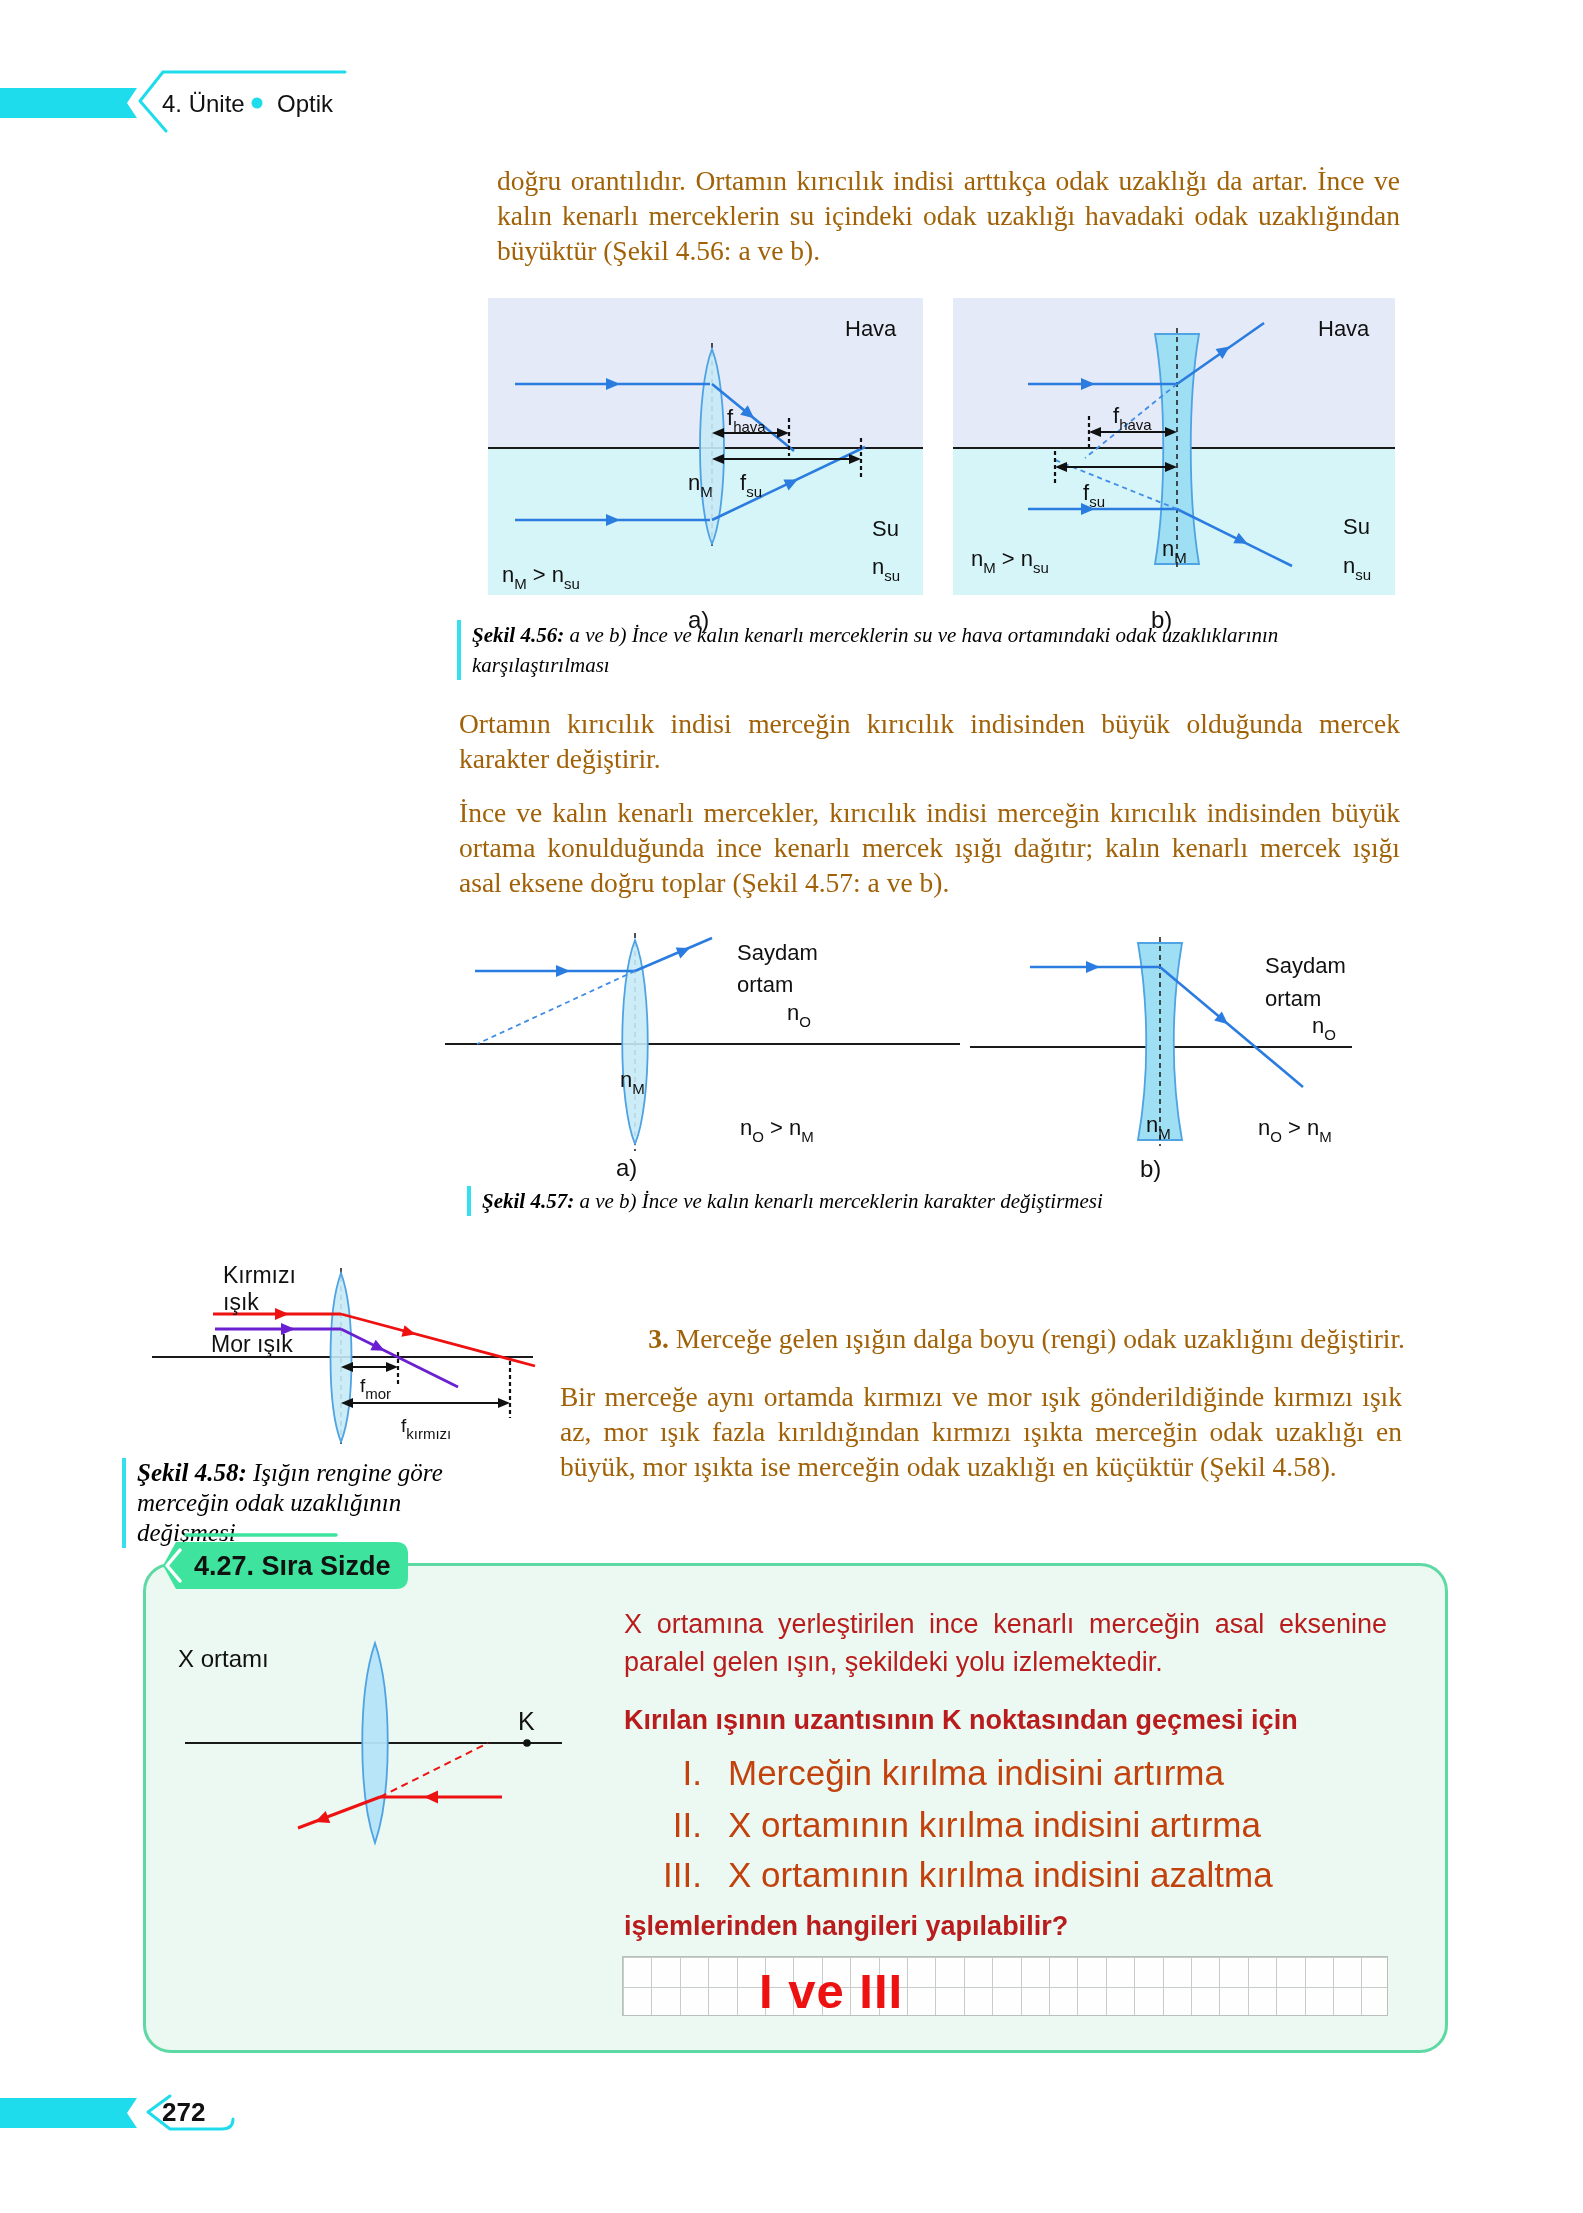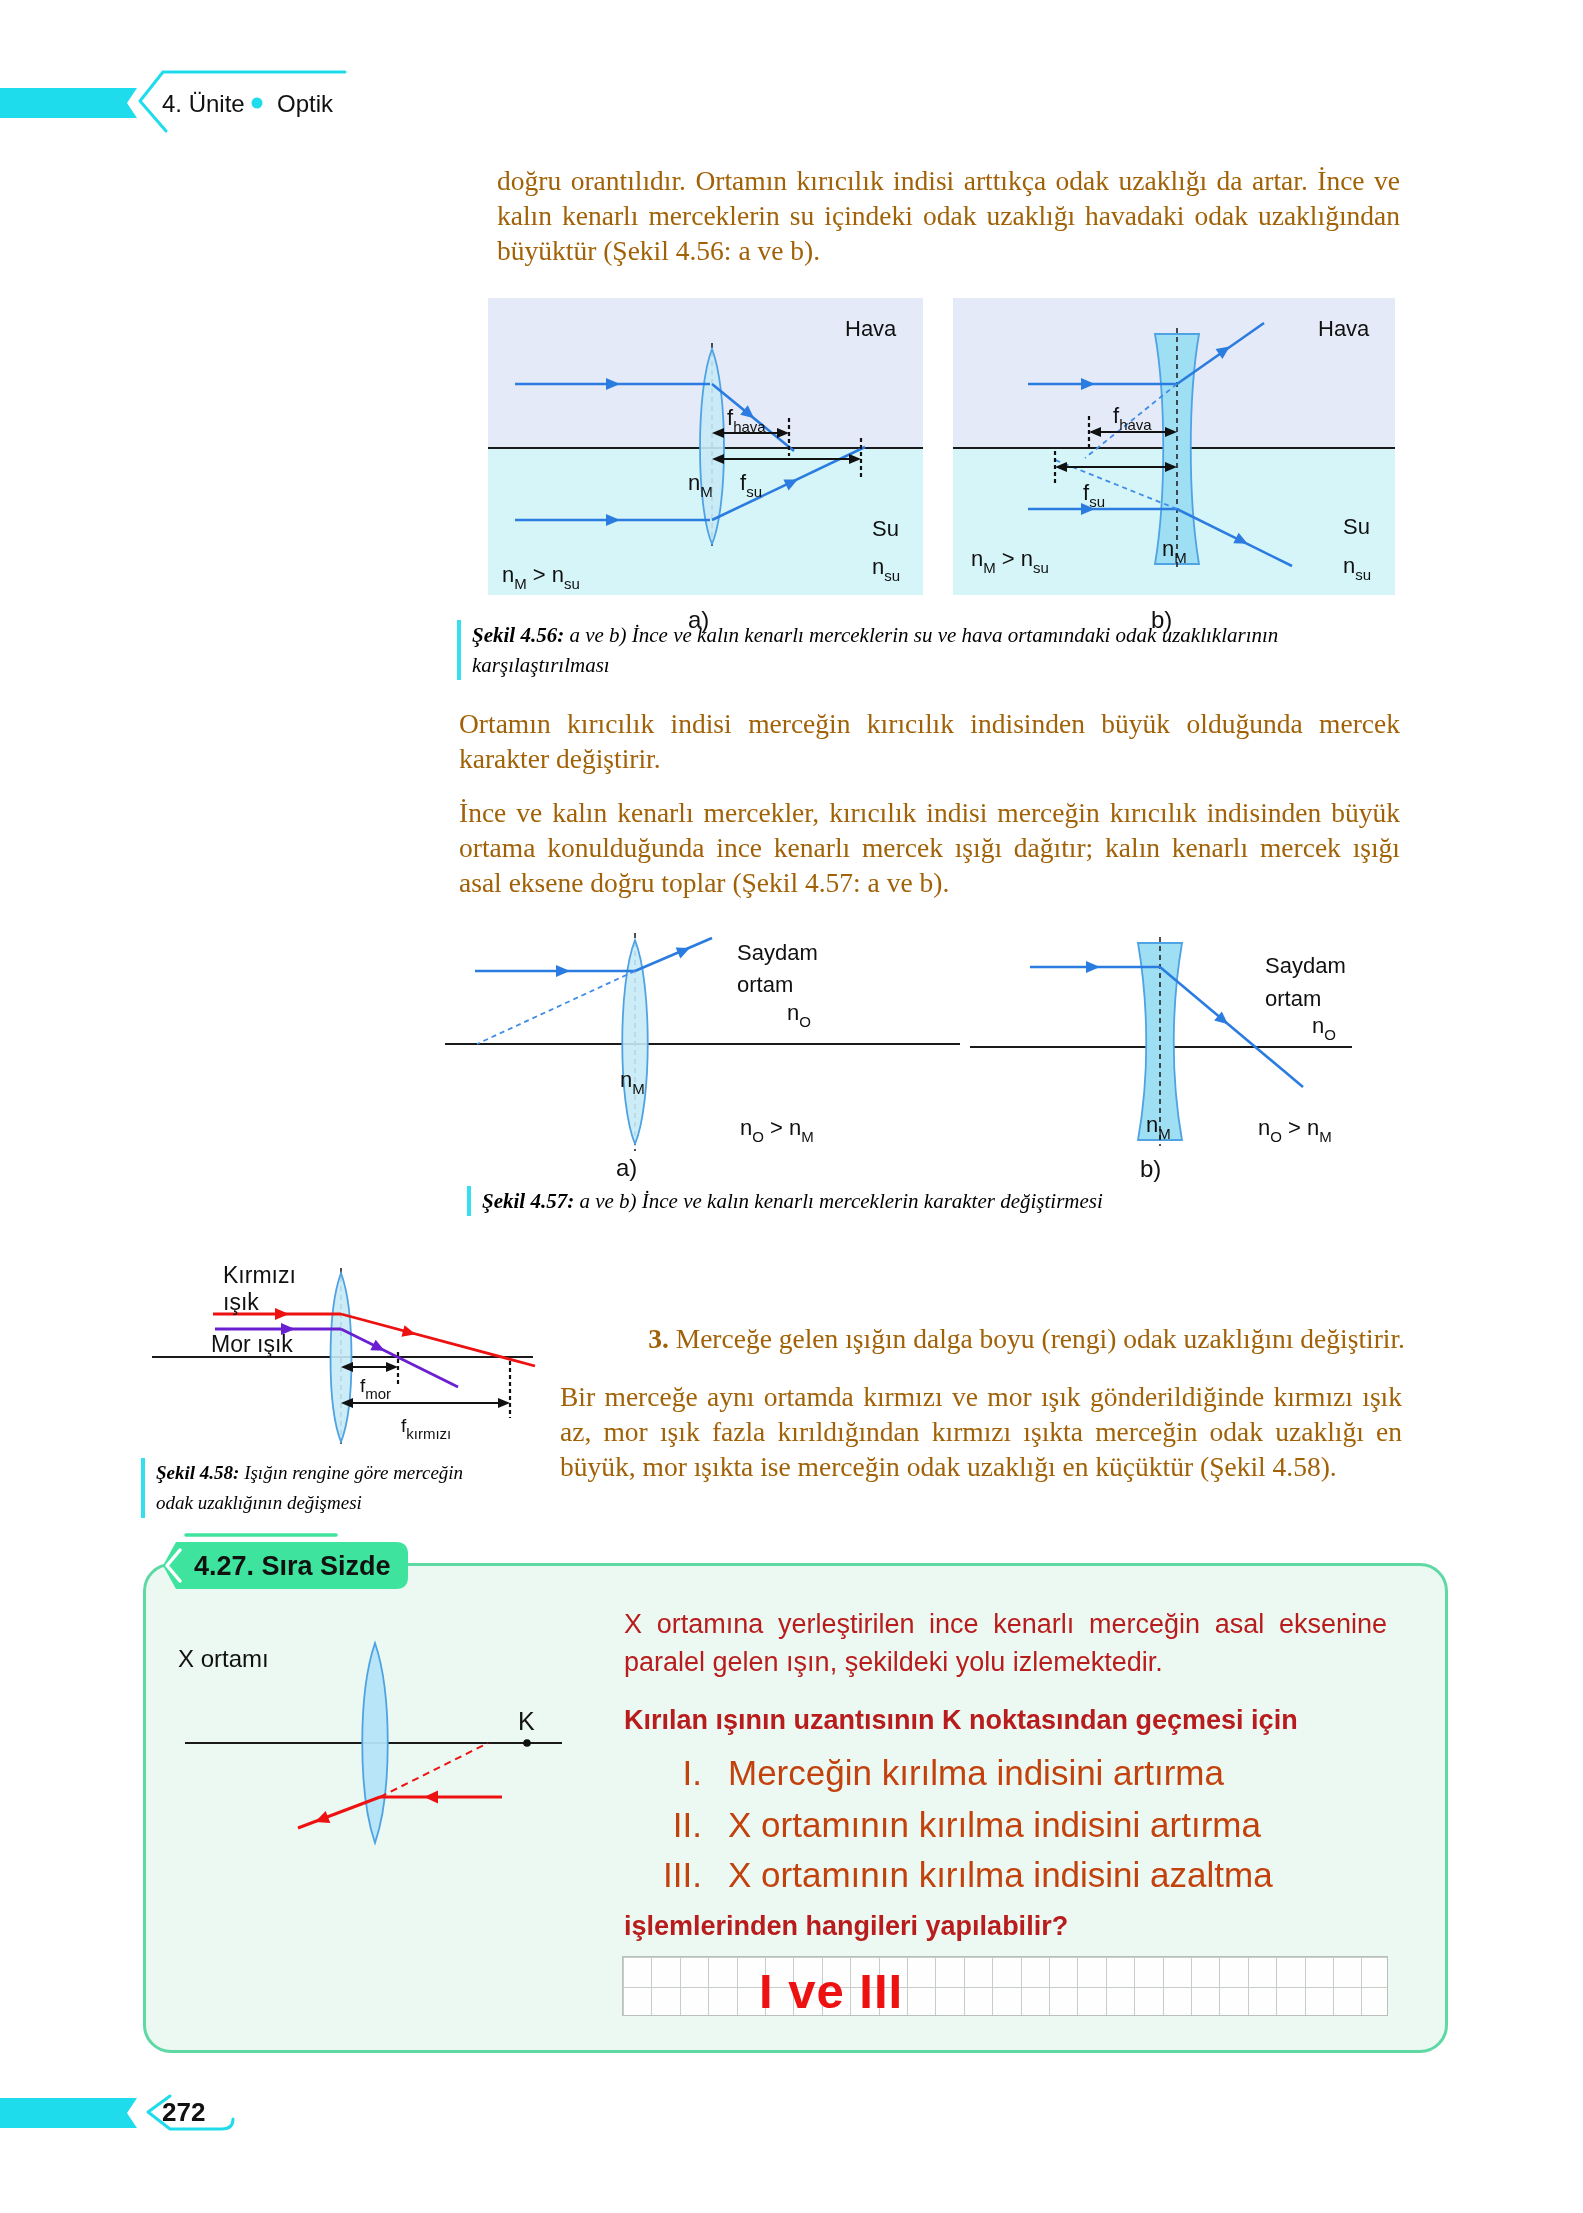--- a/index.html
+++ b/index.html
@@ -224,21 +224,21 @@
     <line x1="405" y1="115" x2="405" y2="172" stroke-dasharray="4,3"></line>
   </g>
   <polygon points="236,157 248,152 248,162" fill="#111"></polygon>
   <polygon points="405,157 393,152 393,162" fill="#111"></polygon>
   <text x="296" y="186" font-size="19"><tspan>f</tspan><tspan dy="7" class="figsub">kırmızı</tspan></text>
   <text x="118" y="37" font-size="23"><tspan>Kırmızı</tspan></text>
   <text x="118" y="64" font-size="23"><tspan>ışık</tspan></text>
   <text x="106" y="106" font-size="23"><tspan>Mor ışık</tspan></text>
 </svg>
 
-<div class="caption" style="left:141px;top:1458px;width:325px;font-size:19px;">
+<div class="caption" style="left:122px;top:1458px;width:325px;font-size:25px;">
   <b>Şekil 4.58:</b><span> Işığın rengine göre merceğin odak uzaklığının değişmesi</span>
 </div>
 
 <div class="para" style="left:560px;top:1321px;width:845px;text-align:right;">
   <b>3.</b>
   <span>Merceğe gelen ışığın dalga boyu (rengi) odak uzaklığını değiştirir.</span>
 </div>
 <div class="para" id="p4" style="left:560px;top:1379px;width:842px;">Bir merceğe aynı ortamda kırmızı ve mor ışık gönderildiğinde kırmızı ışık az, mor ışık fazla kırıldığından kırmızı ışıkta merceğin odak uzaklığı en büyük, mor ışıkta ise merceğin odak uzaklığı en küçüktür (Şekil 4.58).</div>
 
 <div id="green-box"></div>

